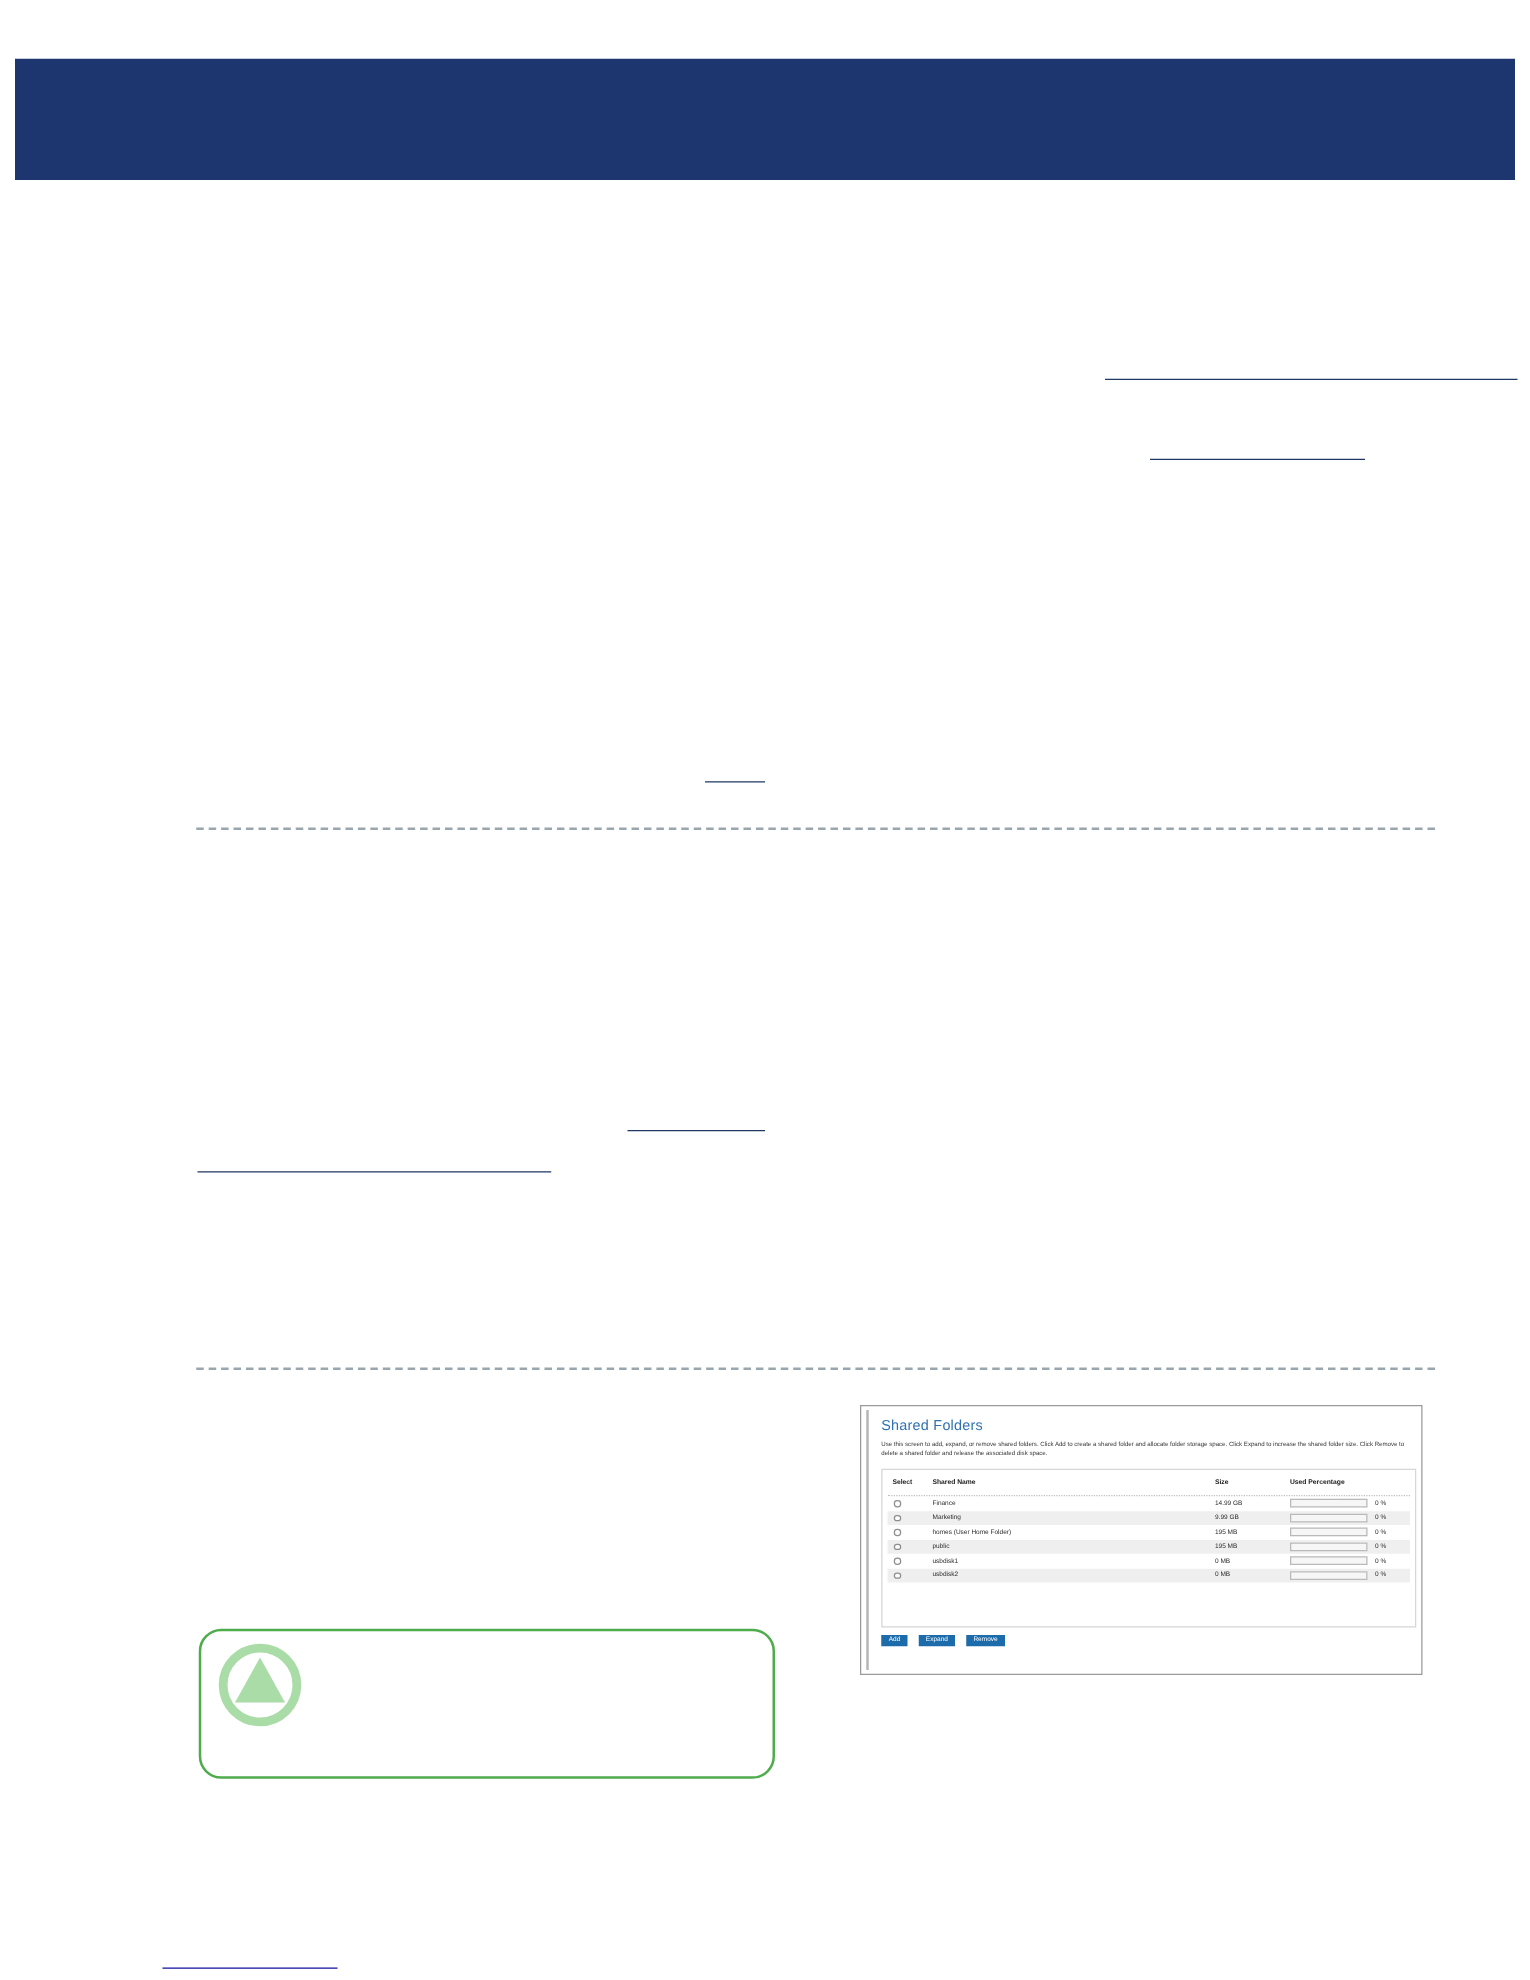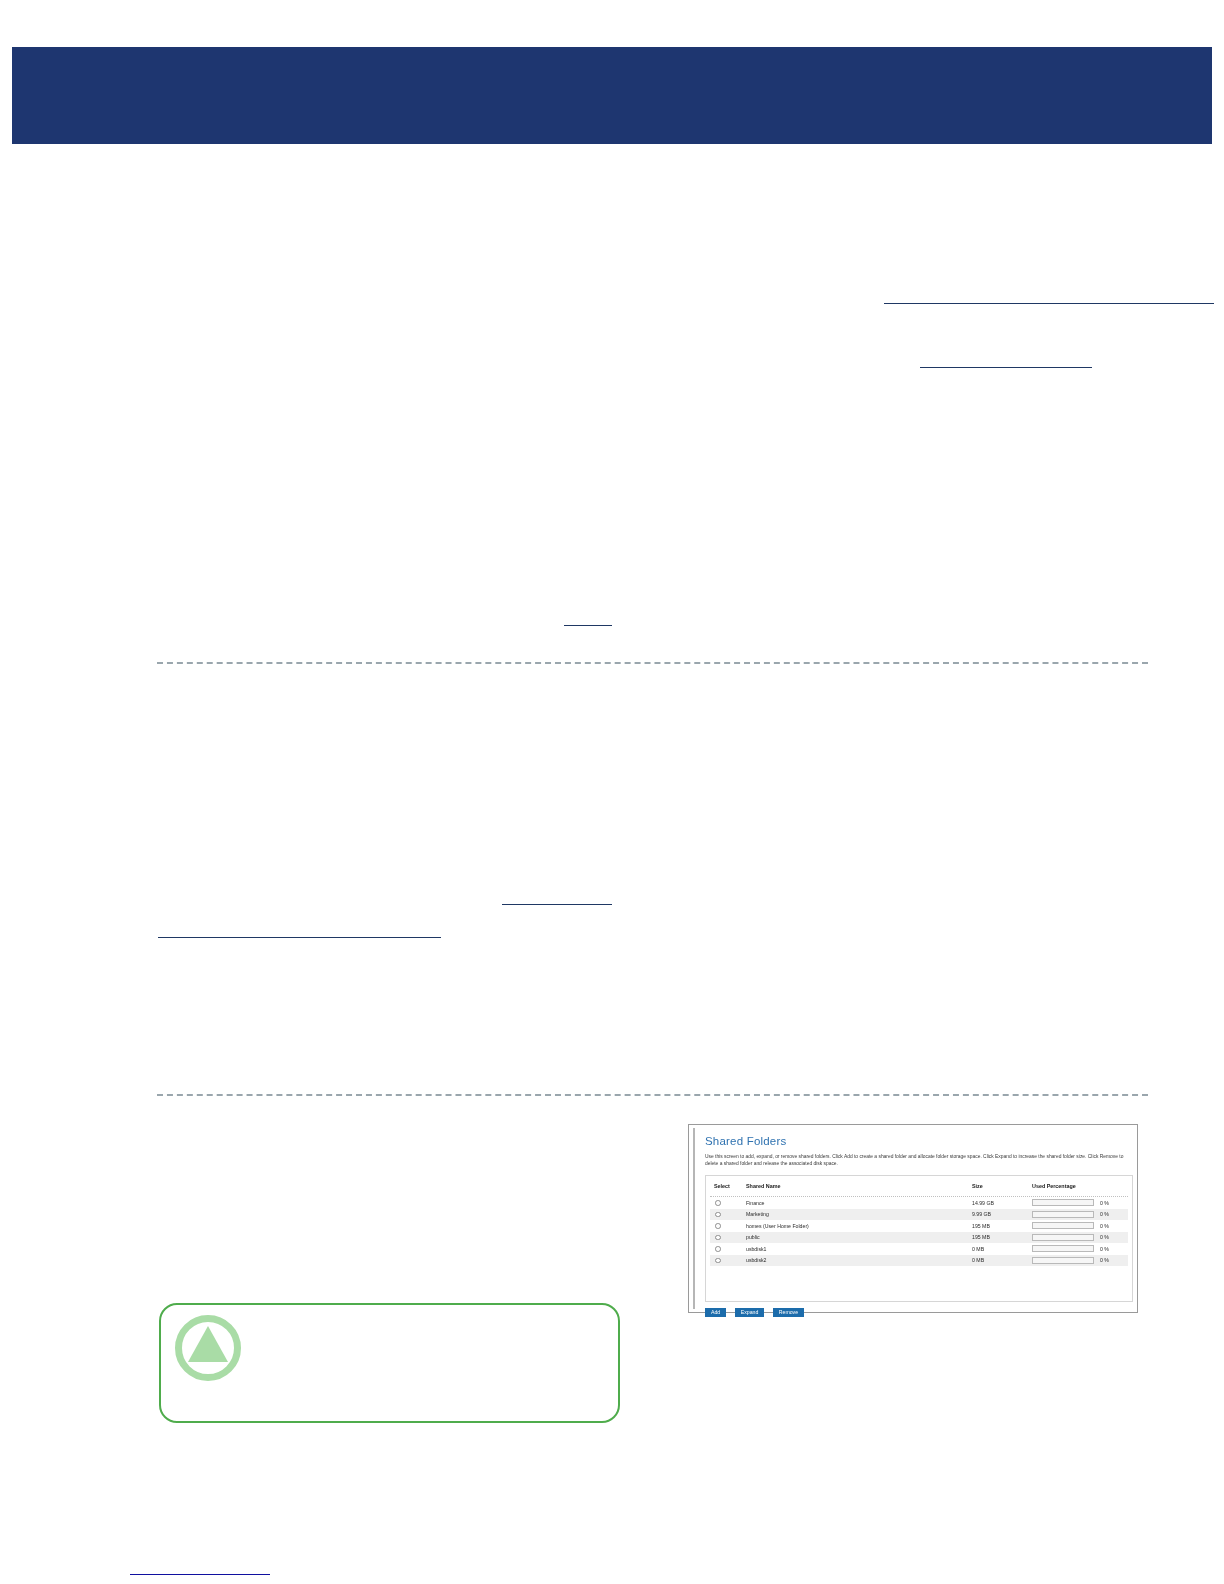--- a/index.html
+++ b/index.html
@@ -89,21 +89,21 @@
     line-height: 17px;
     color: #222222;
   }
 
   
   .screenshot-frame {
     position: absolute;
     left: 688px;
     top: 1124px;
     width: 450px;
-    height: 189px;
+    height: 216px;
     box-sizing: border-box;
     border: 1px solid #9a9a9a;
     background: #ffffff;
   }
   .screenshot-inner {
     position: absolute;
     left: 4px;
     top: 3px;
     right: 3px;
     bottom: 3px;

